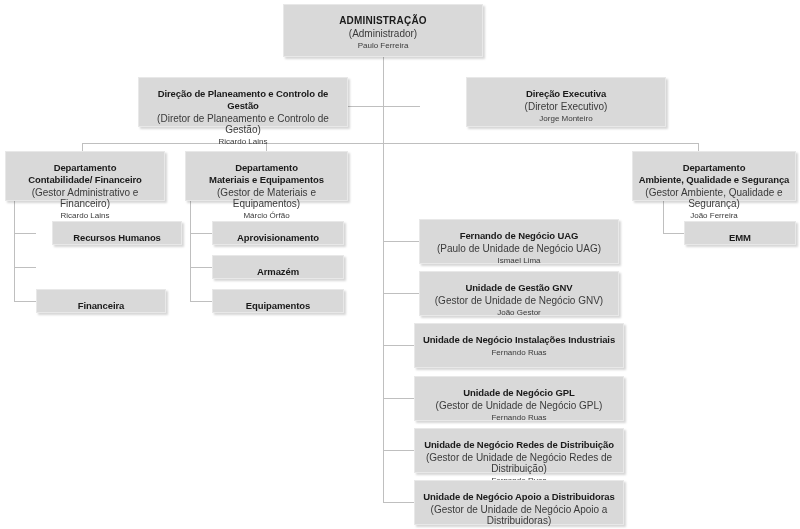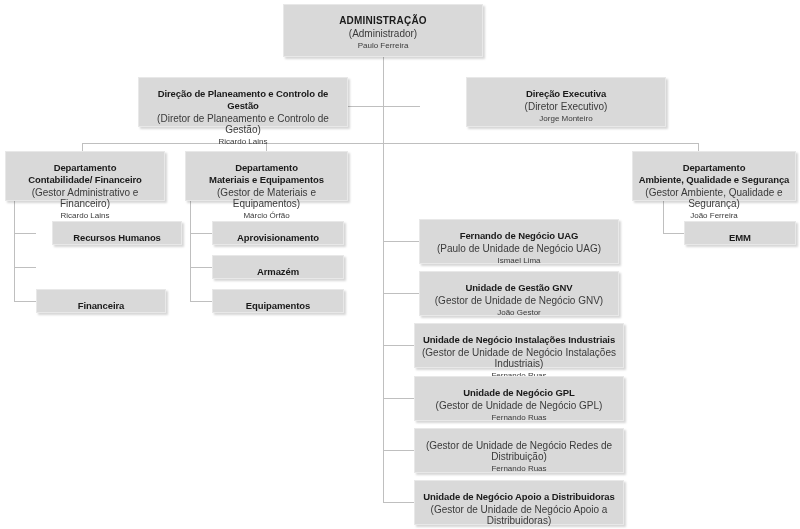--- a/index.html
+++ b/index.html
@@ -177,31 +177,31 @@
   </div>
 
   <div class="node" style="left:419px; top:271px; width:200px; height:45px;">
     <div class="title">Unidade de Gestão GNV</div>
     <div class="role">(Gestor de Unidade de Negócio GNV)</div>
     <div class="person">João Gestor</div>
   </div>
 
   <div class="node" style="left:414px; top:323px; width:210px; height:45px;">
     <div class="title">Unidade de Negócio Instalações Industriais</div>
-    <div class="role">(Gestor de Unidade de Negócio Instalações Industriais)</div>
     <div class="person">Fernando Ruas</div>
   </div>
 
   <div class="node" style="left:414px; top:376px; width:210px; height:45px;">
     <div class="title">Unidade de Negócio GPL</div>
     <div class="role">(Gestor de Unidade de Negócio GPL)</div>
     <div class="person">Fernando Ruas</div>
   </div>
 
   <div class="node" style="left:414px; top:428px; width:210px; height:45px;">
+    <div class="title">Unidade de Negócio Redes de Distribuição</div>
     <div class="role">(Gestor de Unidade de Negócio Redes de Distribuição)</div>
     <div class="person">Fernando Ruas</div>
   </div>
 
   <div class="node" style="left:414px; top:480px; width:210px; height:45px;">
     <div class="title">Unidade de Negócio Apoio a Distribuidoras</div>
     <div class="role">(Gestor de Unidade de Negócio Apoio a Distribuidoras)</div>
     <div class="person">Ana Recursos</div>
   </div>
 

